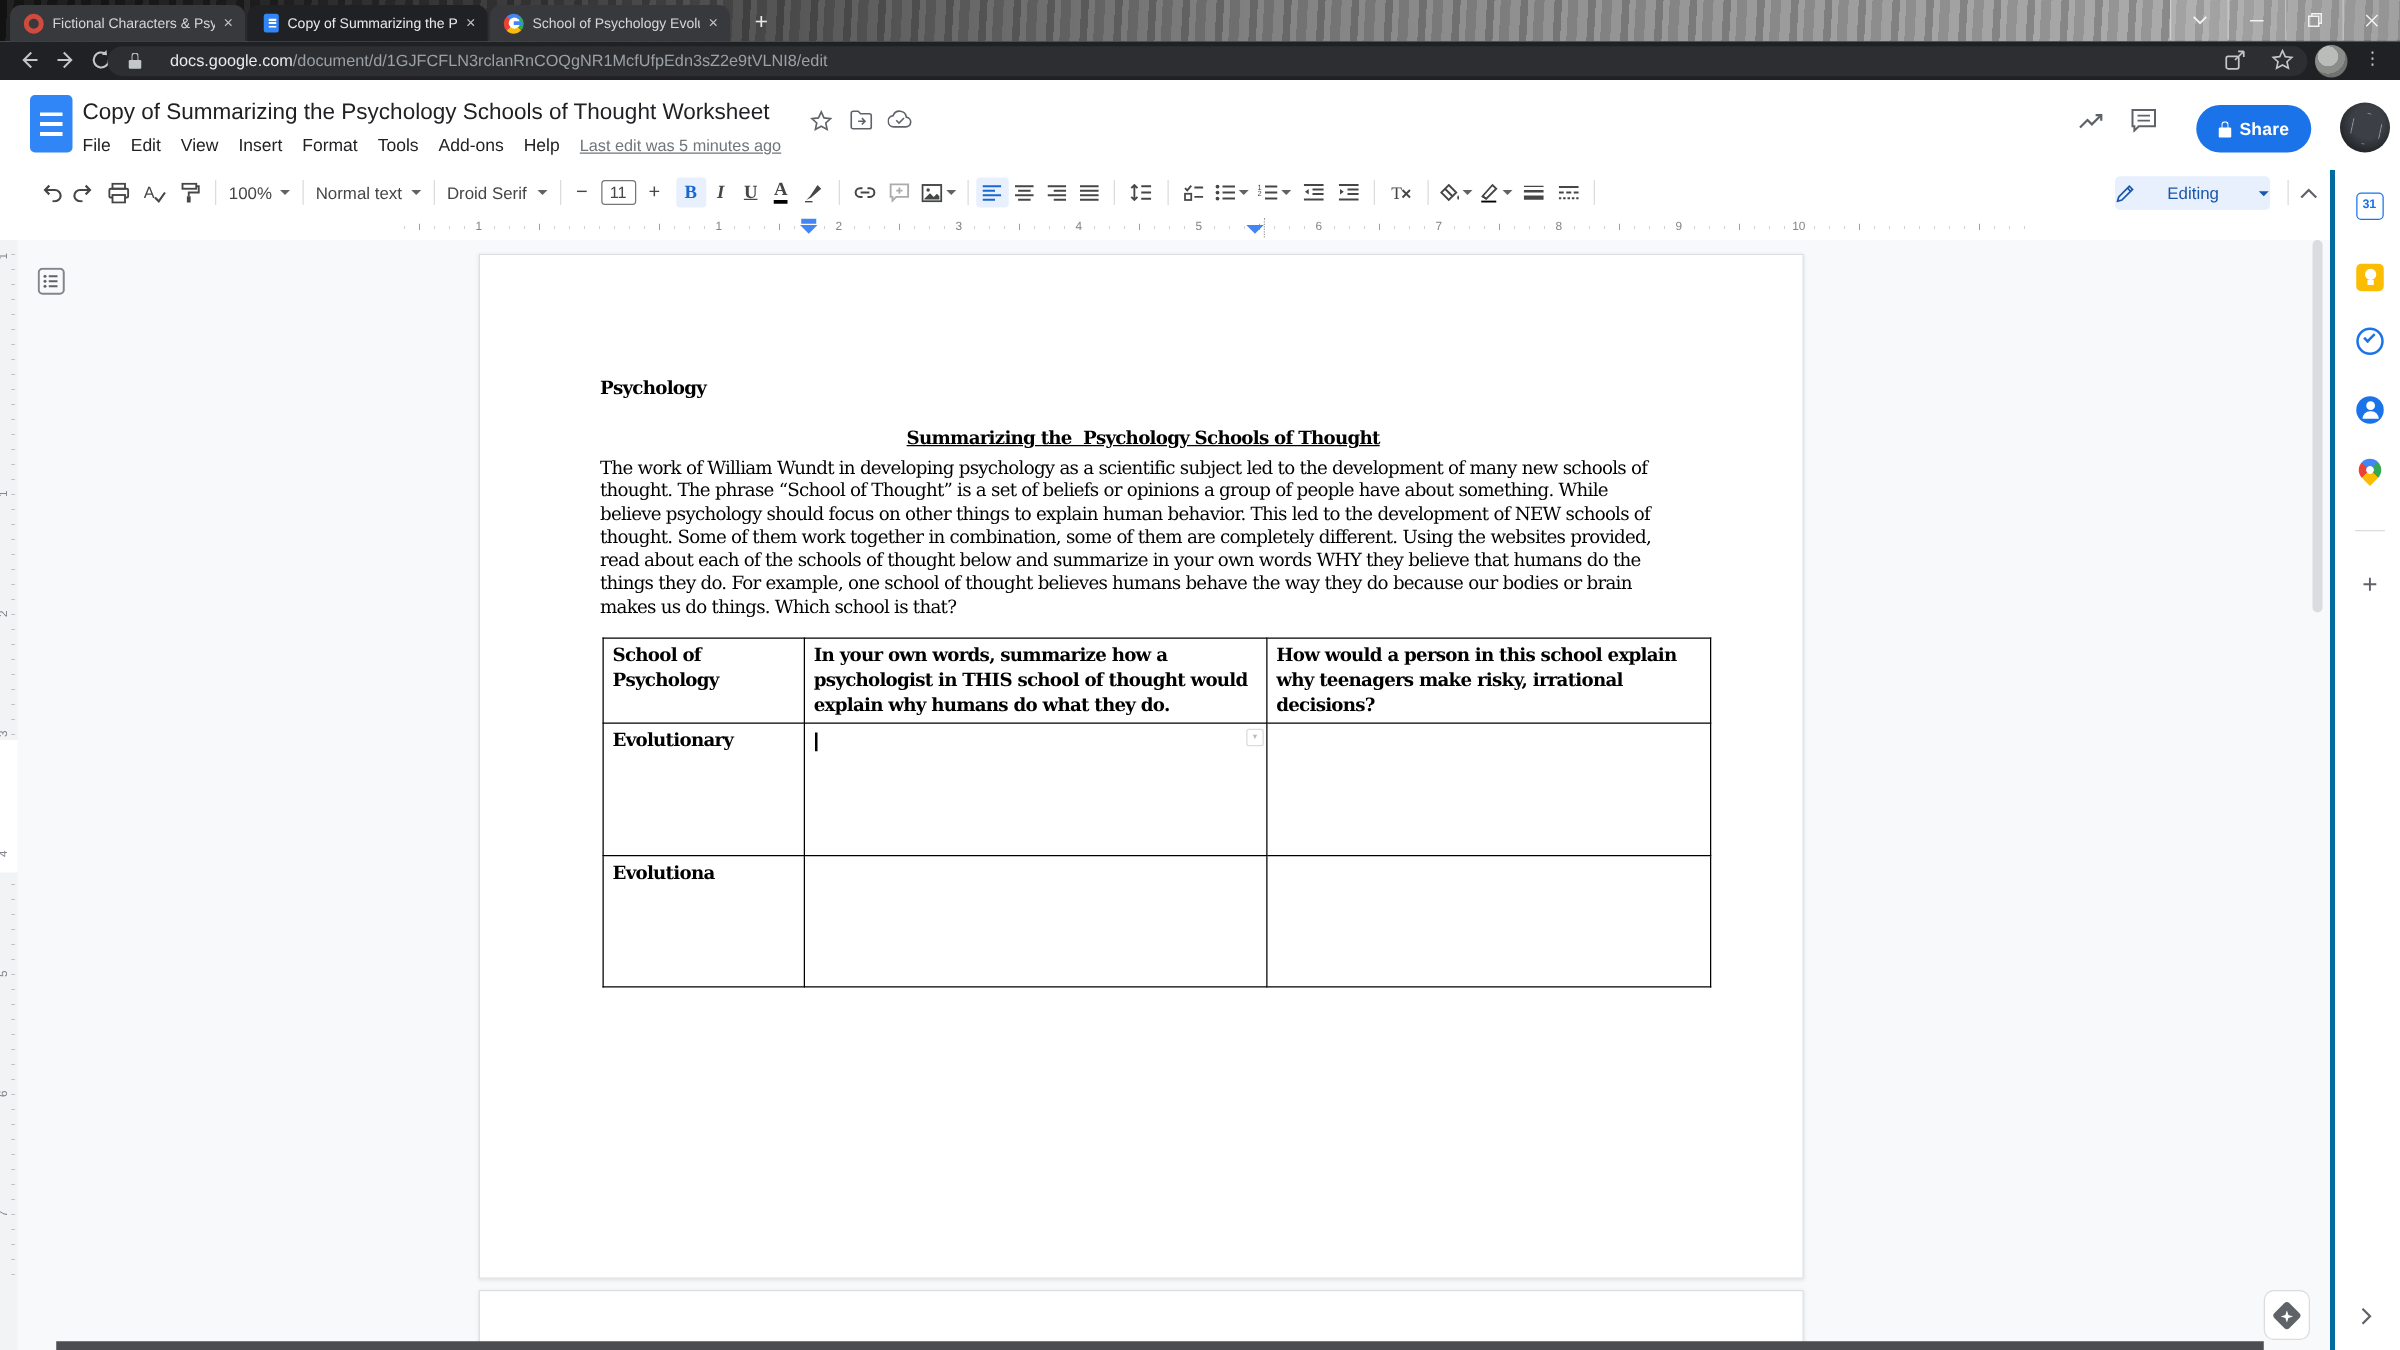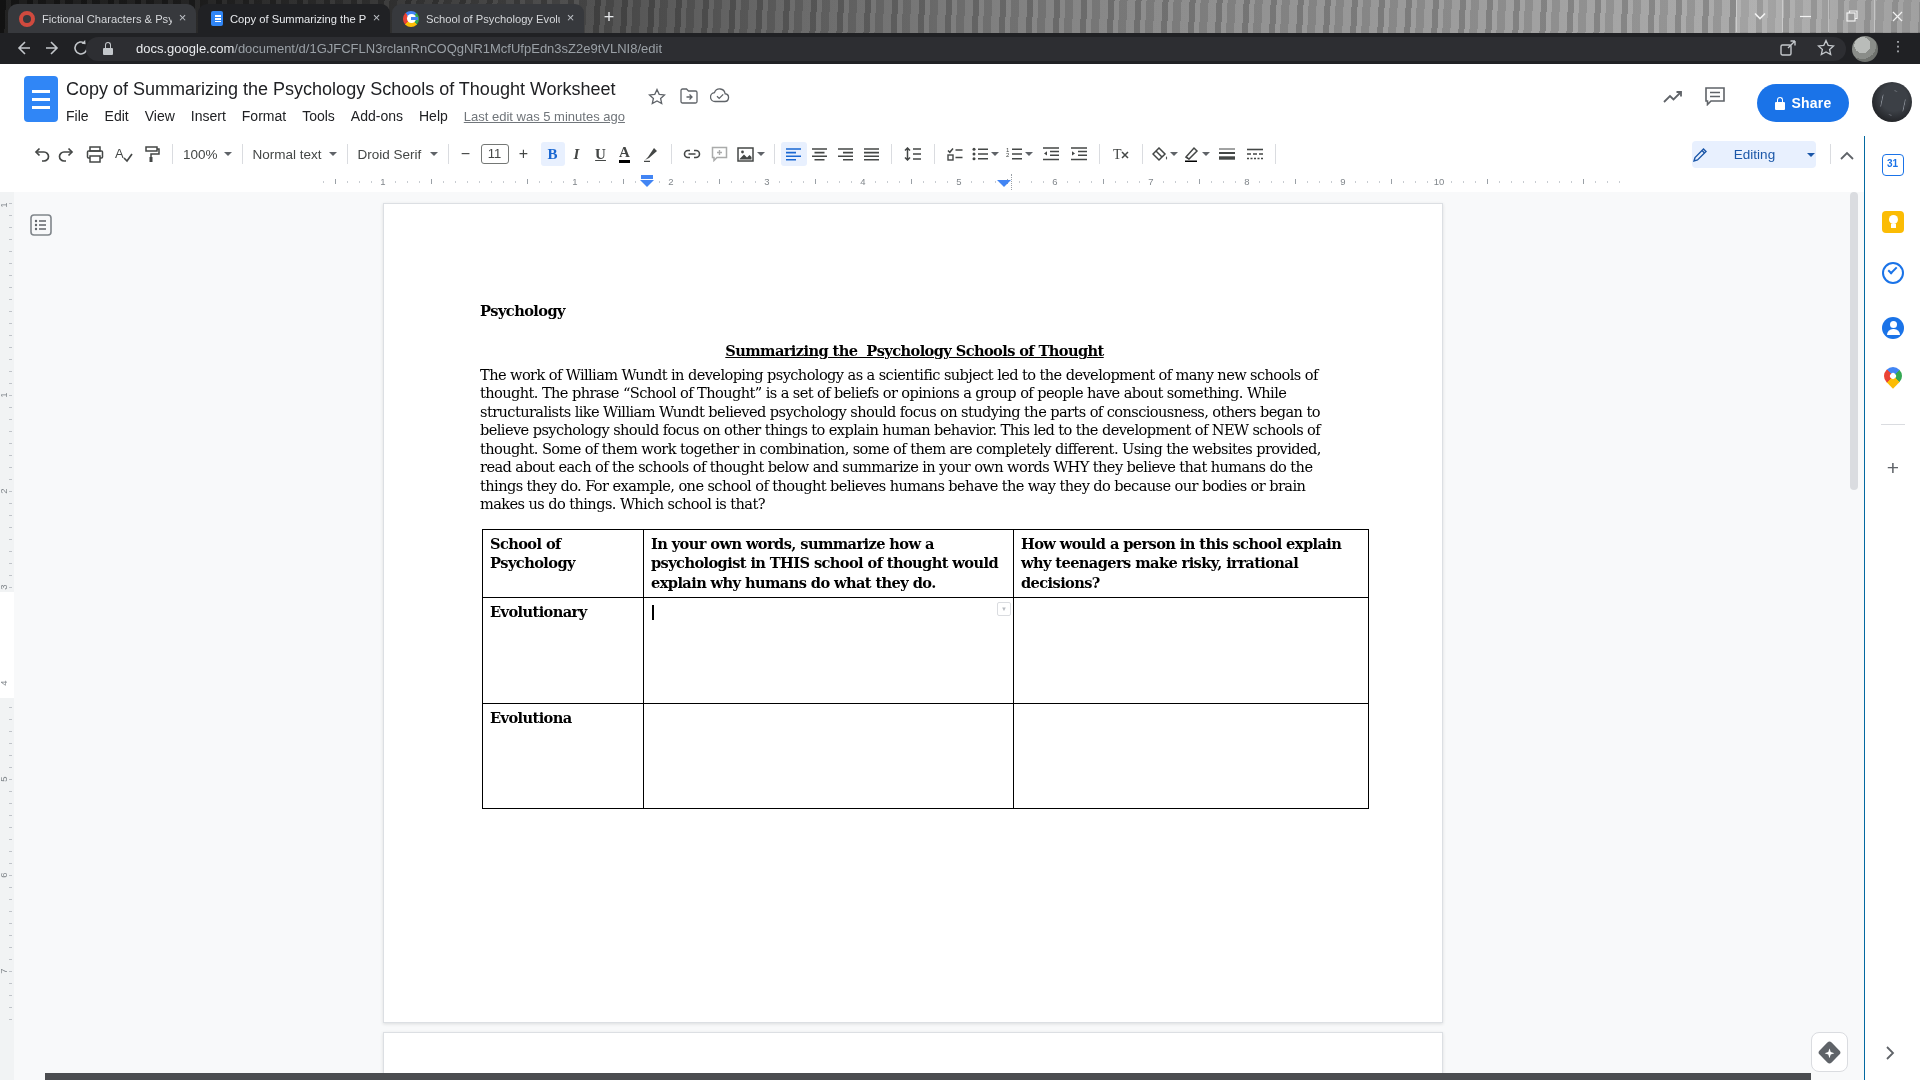--- a/index.html
+++ b/index.html
@@ -130,21 +130,21 @@
   td.c2 { width:370px; }
   td.c3 { width:355px; }
   tr.r0 td { height:65px; }
   tr.r1 td { height:106px; }
   tr.r2 td { height:105px; }
   tr.r3 td { height:105px; }
   #caret { position:absolute; left:8px; top:7px; width:1.5px; height:15px; background:#000; }
   #celldrop { position:absolute; right:2px; top:4px; width:14px; height:14px; border:1px solid #dadce0; background:#fff; border-radius:2px; color:#b8bcc2; font-size:6px; line-height:12px; text-align:center; font-family:"Liberation Sans",sans-serif; letter-spacing:0; }
 
   
-  #sidepanel { position:absolute; left:1864px; top:136px; width:56px; height:944px; background:#fff; border-left:1px solid #0369a1; }
+  #sidepanel { position:absolute; left:1864px; top:136px; width:56px; height:944px; background:#fff; border-left:4px solid #0369a1; }
   .spicon { position:absolute; left:17px; width:22px; height:22px; }
   #sp-cal { background:#fff; border:1.5px solid #1a73e8; border-radius:4px; }
   #sp-cal .num { position:absolute; left:0; top:3px; width:19px; text-align:center; font-size:10px; font-weight:bold; color:#1a73e8; }
   #sp-keep { background:#fbbc04; border-radius:4px; }
   #sp-keep .bulb { position:absolute; left:6.5px; top:4px; width:9px; height:9px; background:#fff; border-radius:50%; }
   #sp-keep .base { position:absolute; left:8.5px; top:13px; width:5px; height:4px; background:#fff; }
   #sp-tasks { border:2.5px solid #1a73e8; border-radius:50%; }
   #sp-tasks .chk { position:absolute; left:3.5px; top:3px; width:9px; height:5px; border-left:2.5px solid #1a73e8; border-bottom:2.5px solid #1a73e8; transform:rotate(-45deg); }
   #sp-contacts { background:#1a73e8; border-radius:50%; }
   #sp-contacts .head { position:absolute; left:7.5px; top:4px; width:7px; height:7px; background:#fff; border-radius:50%; }
@@ -552,21 +552,20 @@
         </svg>
     </div>
 
     <div class="page" id="page1">
       <div id="content">
         <div id="doc-label">Psychology</div>
         <div id="doc-heading">Summarizing the  Psychology Schools of Thought</div>
         <div id="paragraph">
           <div class="pline">The work of William Wundt in developing psychology as a scientific subject led to the development of many new schools of</div>
           <div class="pline">thought. The phrase “School of Thought” is a set of beliefs or opinions a group of people have about something. While</div>
-          <div class="pline">structuralists like William Wundt believed psychology should focus on studying the parts of consciousness, others began to</div>
           <div class="pline">believe psychology should focus on other things to explain human behavior. This led to the development of NEW schools of</div>
           <div class="pline">thought. Some of them work together in combination, some of them are completely different. Using the websites provided,</div>
           <div class="pline">read about each of the schools of thought below and summarize in your own words WHY they believe that humans do the</div>
           <div class="pline">things they do. For example, one school of thought believes humans behave the way they do because our bodies or brain</div>
           <div class="pline">makes us do things. Which school is that?</div>
         </div>
         <table id="doctable">
           <tbody>
               <tr class="r0">
             <td class="c1">School of Psychology</td>

